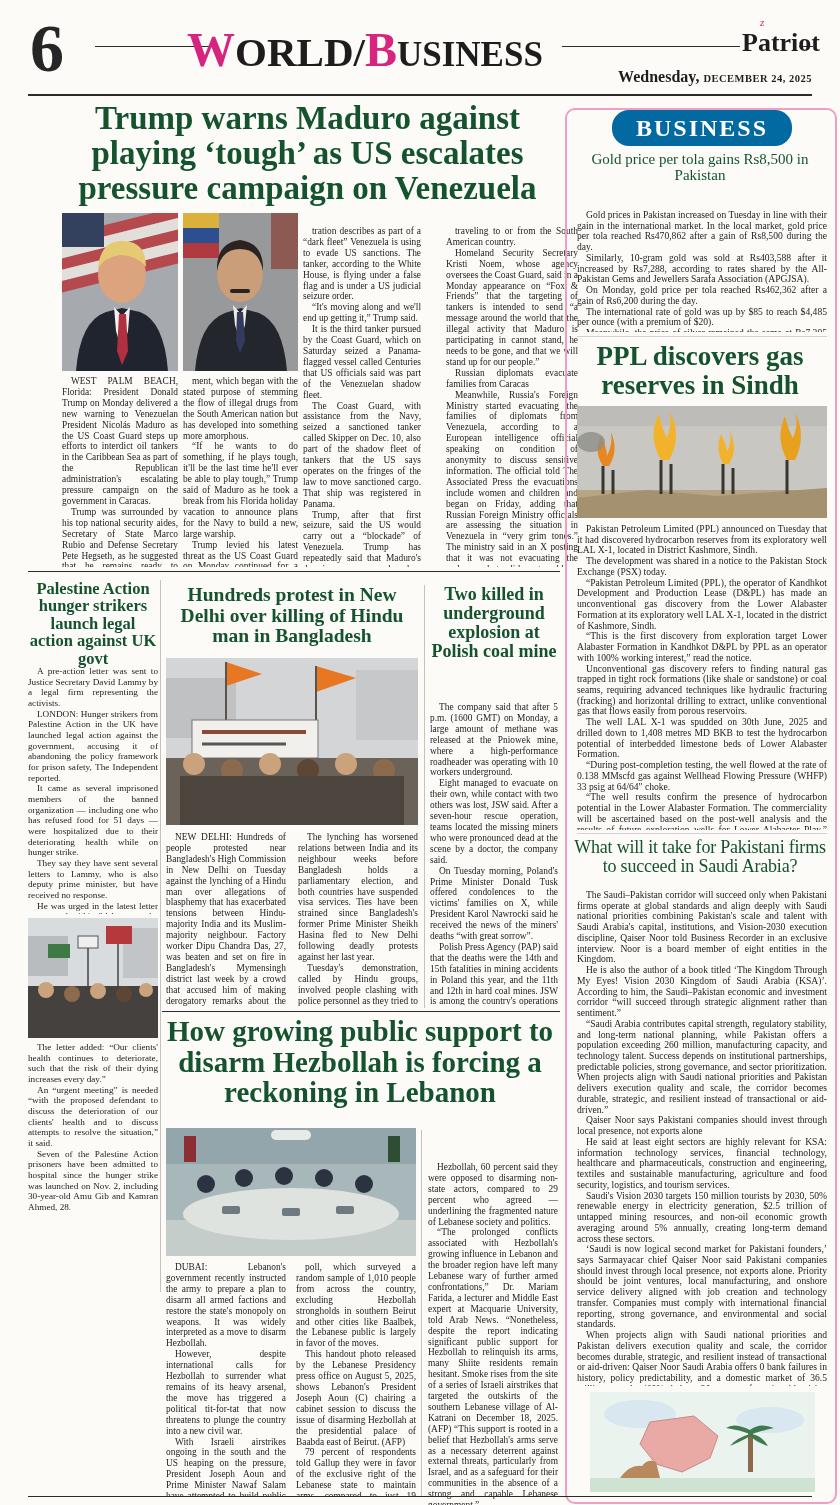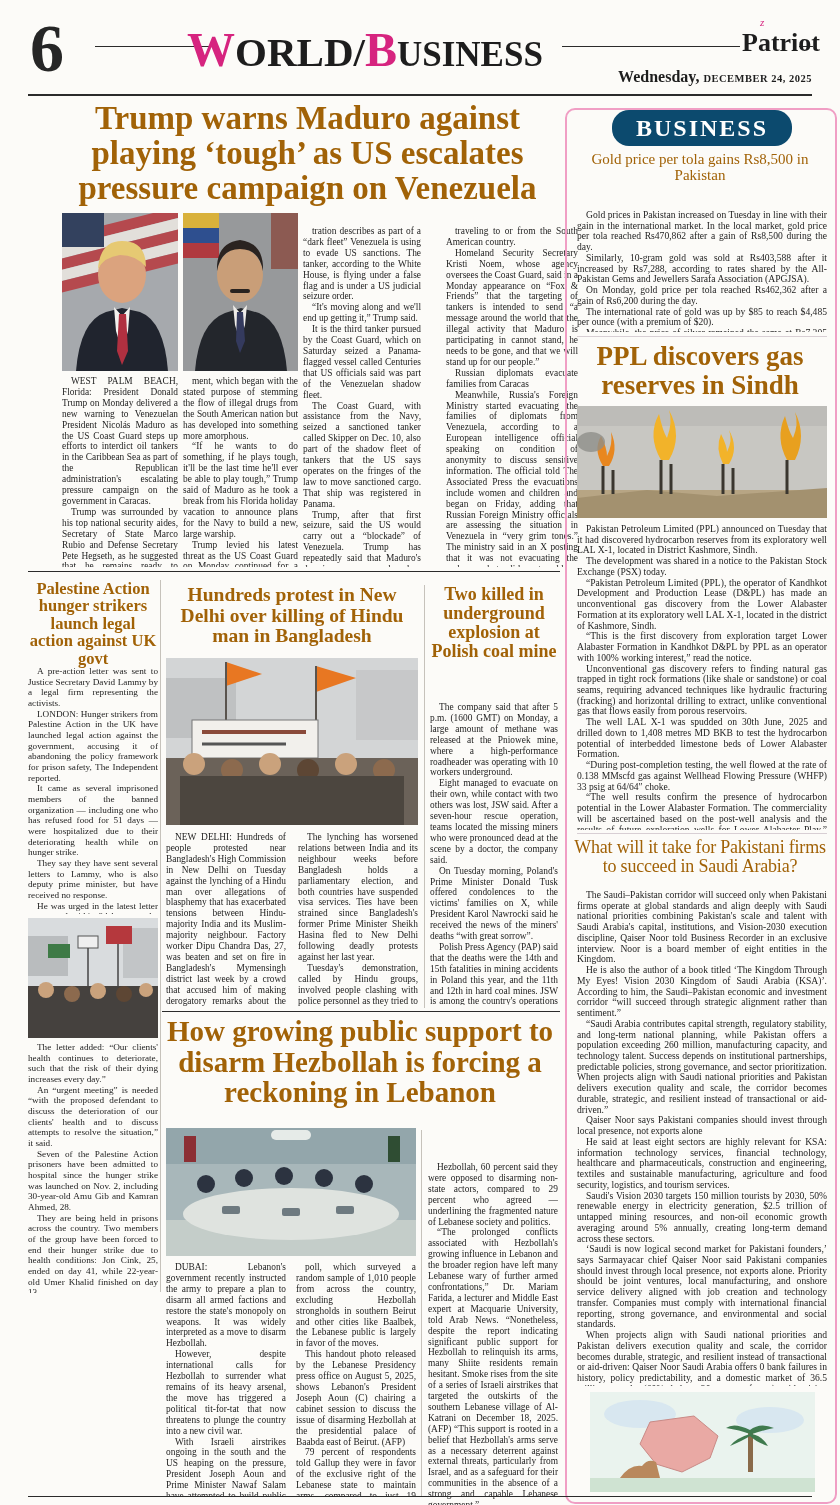--- a/index.html
+++ b/index.html
@@ -1,27 +1,27 @@
 <!DOCTYPE html>
 <html lang="en"><head>
 <meta charset="utf-8">
 <style>
   html,body{margin:0;padding:0;background:#e9e7e2;}
   .page{position:relative;width:840px;height:1505px;background:#fcfbf8;
         font-family:"Liberation Serif","DejaVu Serif",serif;color:#1d1d1d;overflow:hidden;margin:0 auto;}
   .abs{position:absolute;}
-  .hl{font-weight:700;text-align:center;line-height:1.06;color:#a16207;}
+  .hl{font-weight:700;text-align:center;line-height:1.06;color:#14532d;}
   .btxt{font-size:9.4px;line-height:1.16;text-align:justify;overflow:hidden;hyphens:auto;}
   .btxt p{margin:0;text-indent:9px;}
   .biz .btxt{font-size:9.6px;line-height:1.12;}
   .rule{background:#2b2b2b;height:1px;}
   .sep{background:#d8cfd4;height:1px;}
   .vline{width:1px;background:#c6c2bb;}
   .bizbox{border:2px solid #f09ec4;border-radius:10px;}
-  .bizbadge{background:#0c4a6e;border-radius:17px;color:#fff;font-weight:700;text-align:center;
+  .bizbadge{background:#0369a1;border-radius:17px;color:#fff;font-weight:700;text-align:center;
             font-size:24px;line-height:36px;letter-spacing:2px;}
   .accent{color:#d6247f;}
   .photo{display:block;background:#bbb;}
   .smallcaps{letter-spacing:.5px;}
 </style>
 </head>
 <body>
 
 <div class="page">
 
@@ -126,21 +126,20 @@
       <circle cx="44" cy="76" r="8" fill="#8c6a4e"></circle>
     <circle cx="70" cy="73" r="8" fill="#caa27c"></circle>
       <circle cx="96" cy="76" r="8" fill="#5d4634"></circle>
     <circle cx="118" cy="72" r="7" fill="#caa27c"></circle>
   </svg>
 
   <div class="abs btxt" style="left:28px;top:1042px;width:130px;height:251px;font-size:9.2px;">
       <p>The letter added: “Our clients' health continues to deteriorate, such that the risk of their dying increases every day.”</p>
       <p>An “urgent meeting” is needed “with the proposed defendant to discuss the deterioration of our clients' health and to discuss attempts to resolve the situation,” it said.</p>
       <p>Seven of the Palestine Action prisoners have been admitted to hospital since the hunger strike was launched on Nov. 2, including 30-year-old Amu Gib and Kamran Ahmed, 28.</p>
-      <p>They are being held in prisons across the country. Two members of the group have been forced to end their hunger strike due to health conditions: Jon Cink, 25, ended on day 41, while 22-year-old Umer Khalid finished on day 13.</p>
     </div>
 
   <div class="abs vline" style="left:160px;top:580px;height:712px;"></div>
 
   <h2 class="abs hl" style="left:166px;top:585px;width:252px;font-size:19.5px;margin:0;">Hundreds protest in New Delhi over killing of Hindu man in Bangladesh</h2>
 
   <svg class="abs photo" style="left:166px;top:658px;" width="252" height="167" viewBox="0 0 252 167">
     <rect width="252" height="167" fill="#d3d5d6"></rect>
     <rect x="0" y="20" width="70" height="60" fill="#bfc1c2"></rect>
     <rect x="190" y="12" width="62" height="70" fill="#c7c8c9"></rect>

